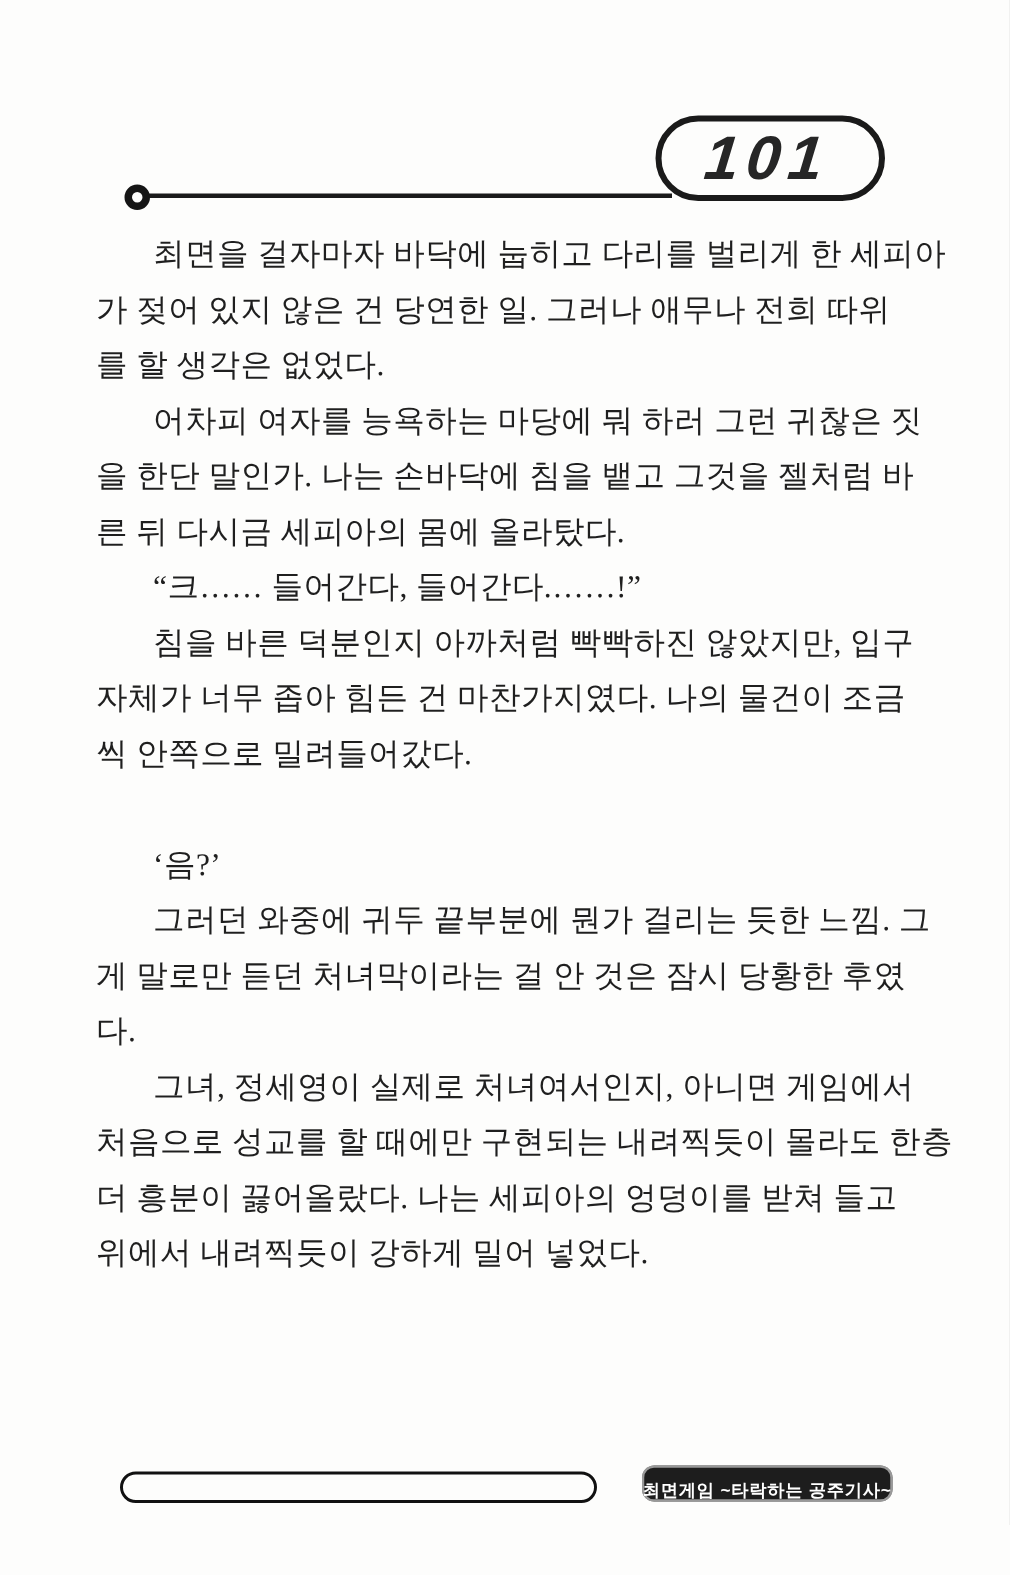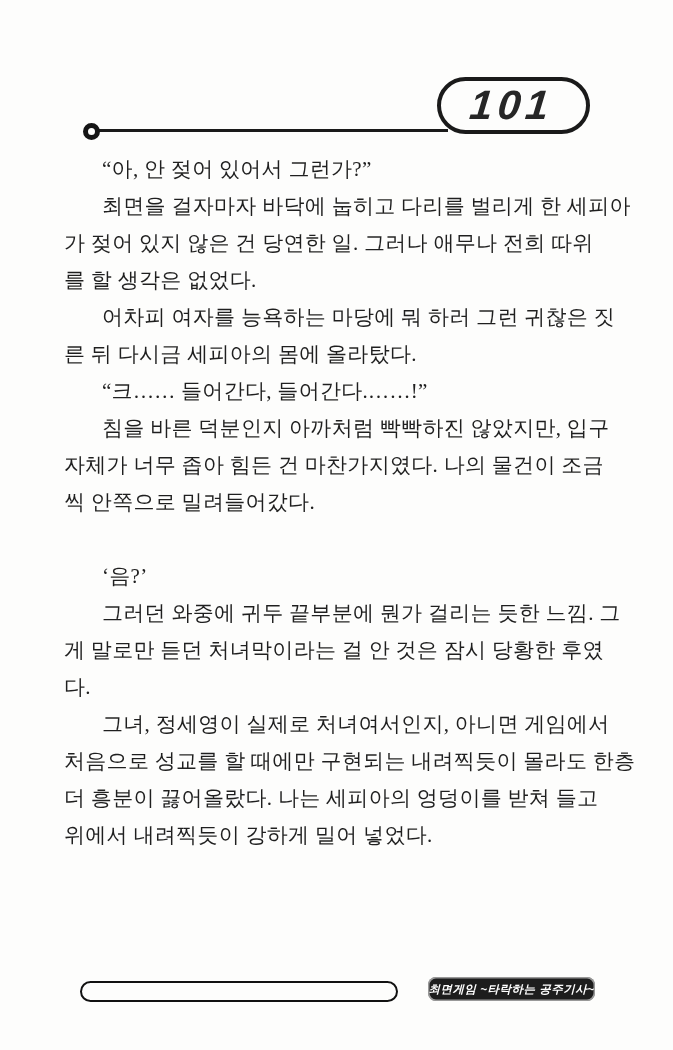--- a/index.html
+++ b/index.html
@@ -82,21 +82,21 @@
     background: #fdfdfc;
   }
   .footer-badge {
     position: absolute;
     left: 428px; top: 977px;
     width: 167px; height: 24px;
     box-sizing: border-box;
     background: #1d1d1d;
     border-radius: 8px;
     box-shadow: inset 0 0 0 1.5px rgba(255,255,255,0.55);
-    display: flex; align-items: center; justify-content: center; font-style: italic;
+    display: flex; align-items: flex-end; justify-content: center;
   }
   .footer-badge .title {
     color: #ffffff;
     font-family: "Liberation Sans", "DejaVu Sans", sans-serif;
     font-size: 11.5px;
     font-weight: bold;
     letter-spacing: 0.5px;
     white-space: nowrap;
   }
 </style>
@@ -105,25 +105,25 @@
 
 <div class="page">
 
   <div class="header-ring"></div>
   <div class="header-rule"></div>
   <div class="page-number-badge">
     <span class="num">101</span>
   </div>
 
   <main class="body-text">
-    <p class="line indent">“아, 안 젖어 있어서 그런가?”</p>
     <p class="line indent">최면을 걸자마자 바닥에 눕히고 다리를 벌리게 한 세피아</p>
     <p class="line">가 젖어 있지 않은 건 당연한 일. 그러나 애무나 전희 따위</p>
     <p class="line">를 할 생각은 없었다.</p>
     <p class="line indent">어차피 여자를 능욕하는 마당에 뭐 하러 그런 귀찮은 짓</p>
+    <p class="line">을 한단 말인가. 나는 손바닥에 침을 뱉고 그것을 젤처럼 바</p>
     <p class="line">른 뒤 다시금 세피아의 몸에 올라탔다.</p>
     <p class="line indent">“크…… 들어간다, 들어간다.……!”</p>
     <p class="line indent">침을 바른 덕분인지 아까처럼 빡빡하진 않았지만, 입구</p>
     <p class="line">자체가 너무 좁아 힘든 건 마찬가지였다. 나의 물건이 조금</p>
     <p class="line">씩 안쪽으로 밀려들어갔다.</p>
     <p class="line blank"></p>
     <p class="line indent">‘음?’</p>
     <p class="line indent">그러던 와중에 귀두 끝부분에 뭔가 걸리는 듯한 느낌. 그</p>
     <p class="line">게 말로만 듣던 처녀막이라는 걸 안 것은 잠시 당황한 후였</p>
     <p class="line">다.</p>

